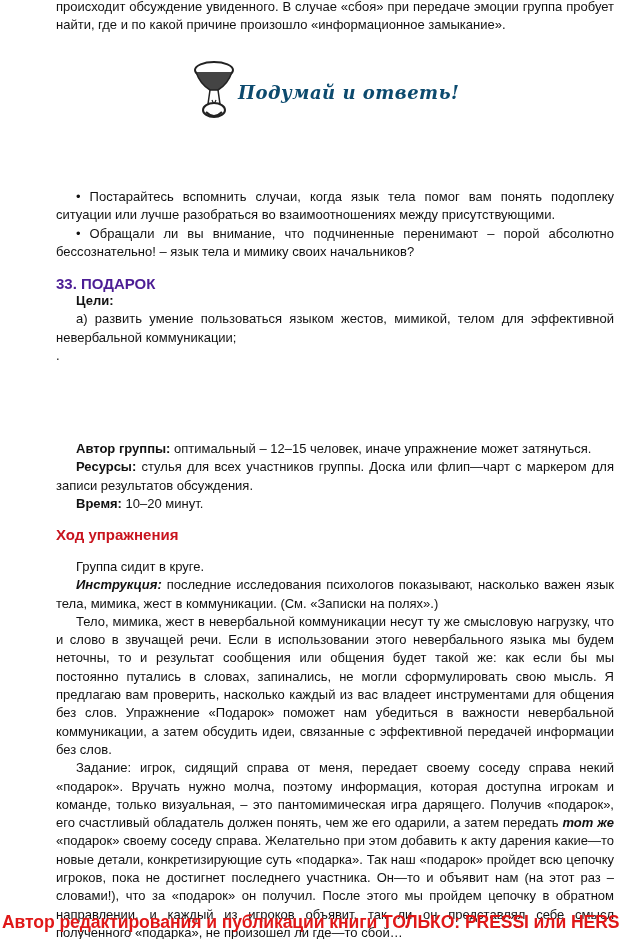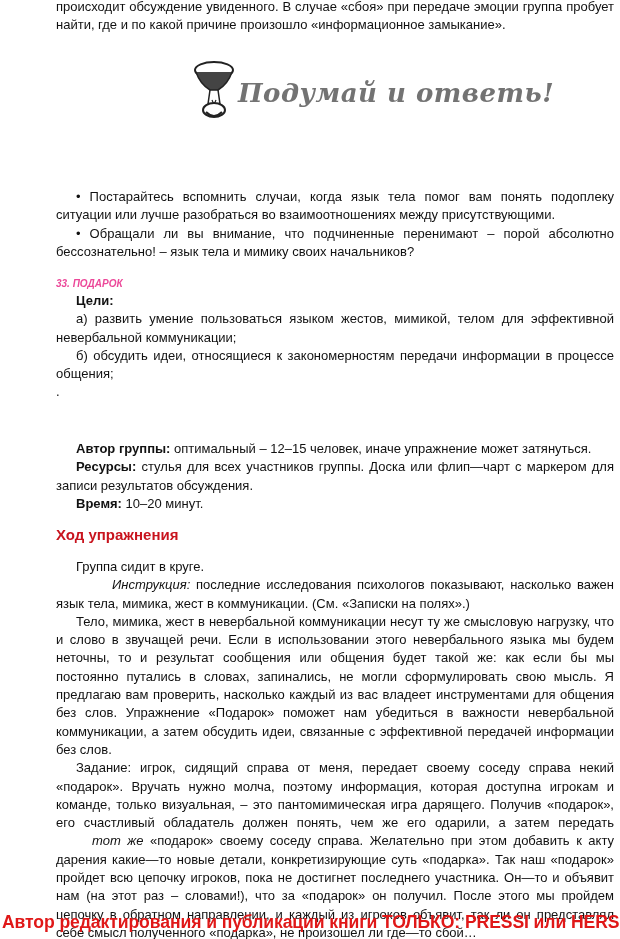--- a/index.html
+++ b/index.html
@@ -10,41 +10,41 @@
   }
   .page { position: absolute; left: 56px; top: 0; width: 558px; }
   p { margin: 0; text-align: justify; }
   .ind { text-indent: 20px; }
   .top-block { position: absolute; top: -2px; left: 0; width: 558px; }
   .banner { position: absolute; left: 136px; top: 60px; height: 66px; width: 300px; }
   .banner svg.hg { position: absolute; left: 0; top: 0; }
   .banner .bt {
     position: absolute; left: 46px; top: 24px;
     font-family: "DejaVu Serif", serif; font-weight: bold; font-style: italic;
-    font-size: 26px; letter-spacing: 0.5px; color: #737373; white-space: nowrap;
+    font-size: 18px; letter-spacing: 0.5px; color: #0c4a6e; white-space: nowrap;
   }
   .q-block { position: absolute; top: 188px; left: 0; width: 558px; }
   .sec-title {
-    position: absolute; top: 275px; left: 0; color: #ec4899;
-    font-weight: bold; font-style: italic; font-size: 10px;
+    position: absolute; top: 275px; left: 0; color: #4c1d95;
+    font-weight: bold; font-size: 15px;
   }
   .goals { position: absolute; top: 292px; left: 0; width: 558px; }
   .meta { position: absolute; top: 440px; left: 0; width: 558px; }
   .h2 {
     position: absolute; top: 526px; left: 0; color: #c8141e;
     font-weight: bold; font-size: 15px;
   }
   .body-text { position: absolute; top: 558px; left: 0; width: 558px; }
   .footer {
     position: absolute; left: 2px; top: 913px; width: 618px;
     color: #e01818; font-weight: bold; font-size: 17.6px; white-space: nowrap;
     letter-spacing: -0.1px;
   }
   b.lab { font-weight: bold; margin-top: 32px; }
-  .bi { font-weight: normal; font-style: italic; margin-left: 36px; }
+  .bi { font-weight: bold; font-style: italic; }
 </style>
 </head>
 <body>
 
 <div class="page">
 
   <div class="top-block">
     <p>происходит обсуждение увиденного. В случае «сбоя» при передаче эмоции группа пробует найти, где и по какой причине произошло «информационное замыкание».</p>
   </div>
 
@@ -63,21 +63,20 @@
   <div class="q-block">
     <p class="ind">• Постарайтесь вспомнить случаи, когда язык тела помог вам понять подоплеку ситуации или лучше разобраться во взаимоотношениях между присутствующими.</p>
     <p class="ind">• Обращали ли вы внимание, что подчиненные перенимают – порой абсолютно бессознательно! – язык тела и мимику своих начальников?</p>
   </div>
 
   <div class="sec-title">33. ПОДАРОК</div>
 
   <div class="goals">
     <p class="ind"><b class="lab">Цели:</b></p>
     <p class="ind">а) развить умение пользоваться языком жестов, мимикой, телом для эффективной невербальной коммуникации;</p>
-    <p class="ind">б) обсудить идеи, относящиеся к закономерностям передачи информации в процессе общения;</p>
     <p>.</p>
   </div>
 
   <div class="meta">
     <p class="ind"><b class="lab">Автор группы:</b><span> оптимальный – 12–15 человек, иначе упражнение может затянуться.</span></p>
     <p class="ind"><b class="lab">Ресурсы:</b><span> стулья для всех участников группы. Доска или флип—чарт с маркером для записи результатов обсуждения.</span></p>
     <p class="ind"><b class="lab">Время:</b><span> 10–20 минут.</span></p>
   </div>
 
   <div class="h2">Ход упражнения</div>

